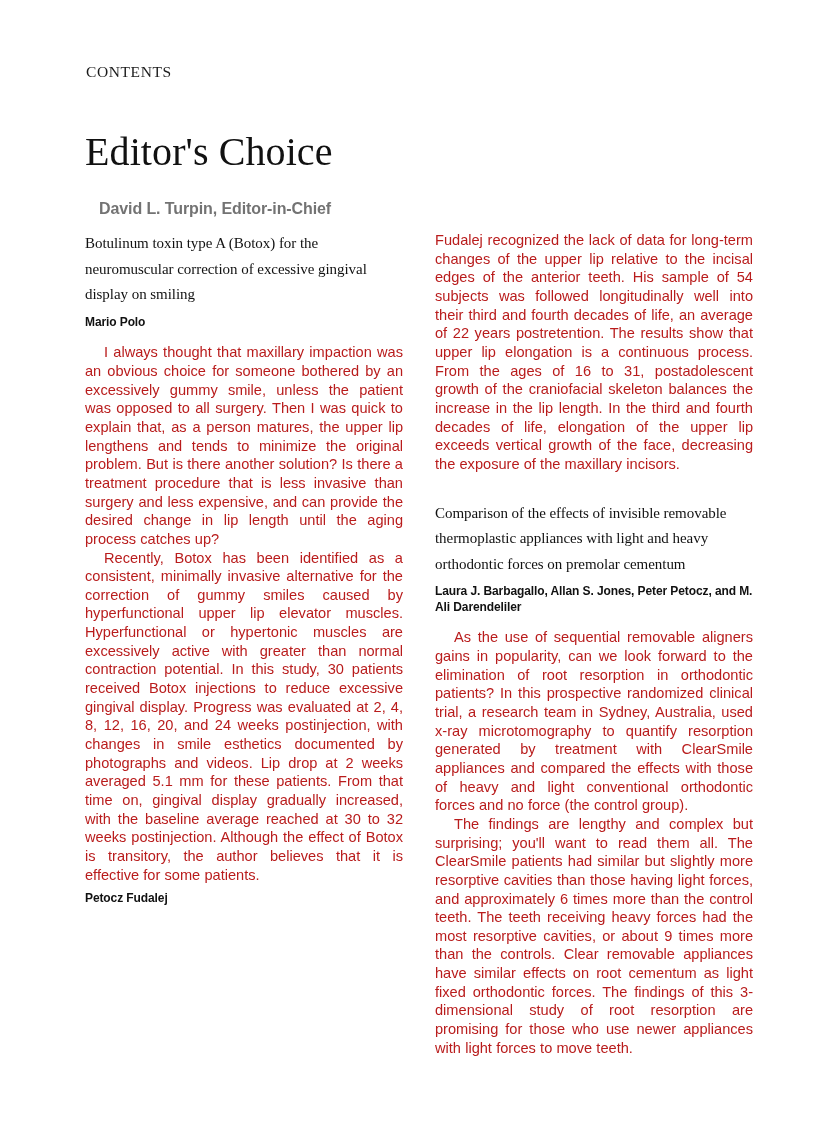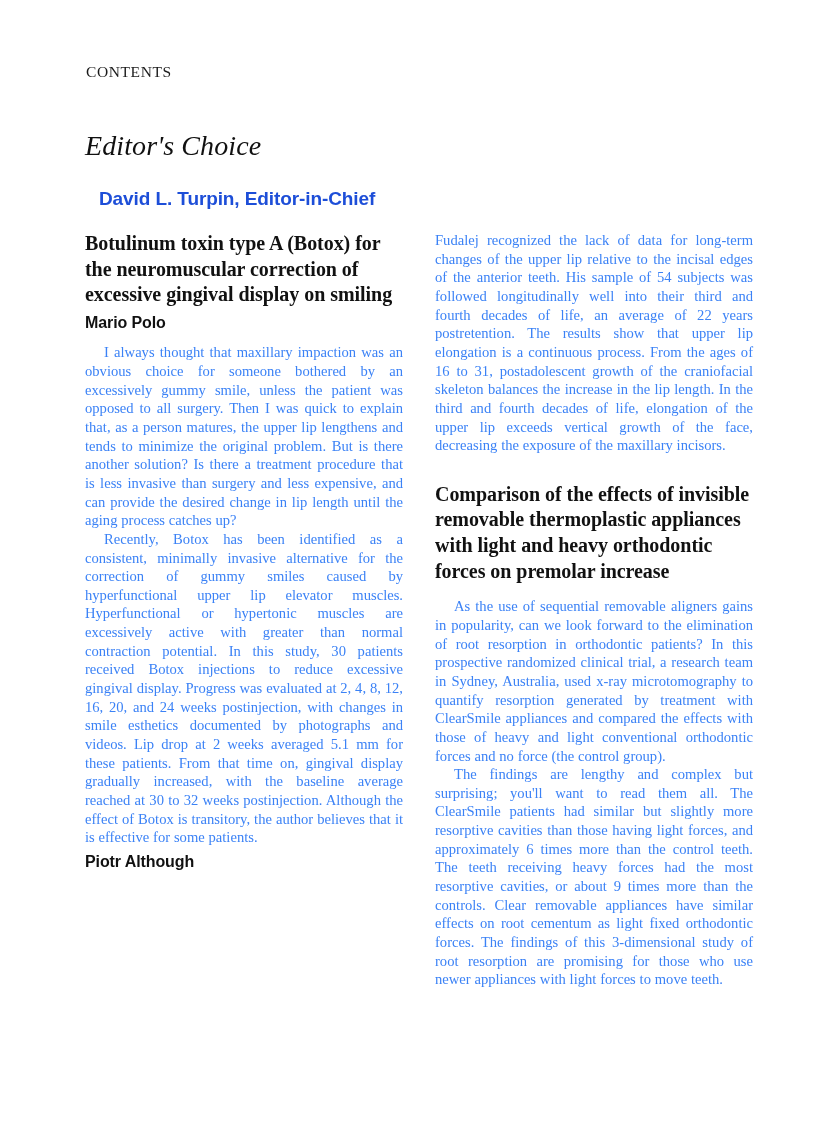--- a/index.html
+++ b/index.html
@@ -34,33 +34,32 @@
   .contents-label {
     font-family: "Liberation Serif", serif;
     font-size: 15.5px;
     letter-spacing: 0.6px;
     color: #1a1a1a;
     line-height: 1;
     margin: 0 0 0 1px;
   }
   .main-title {
     font-family: "Liberation Serif", serif;
-    font-size: 28px;
+    font-size: 40px;
     font-weight: 400;
     color: #111111;
     margin: 52px 0 0 0;
     line-height: 1;
     letter-spacing: 0.1px;
-    font-style: italic;
   }
   .editor-line {
     font-family: "Liberation Sans", sans-serif;
-    font-size: 19px;
+    font-size: 16px;
     font-weight: bold;
-    color: #1d4ed8;
+    color: #737373;
     margin: 28px 0 0 1px;
     letter-spacing: -0.1px;
     padding-left: 13px;
   }
 
   
   .columns {
     position: absolute;
     top: 167px;
     left: 0;
@@ -71,44 +70,44 @@
     position: absolute;
     top: 0;
     width: 318px;
     height: 843px;
   }
   .col-left  { left: 0; }
   .col-right { left: 350px; }
 
   .art-title {
     font-family: "Liberation Serif", serif;
-    font-size: 20px;
-    font-weight: 700;
+    font-size: 15px;
+    font-weight: 400;
     line-height: 25.6px;
     color: #111111;
     margin: 0;
     letter-spacing: -0.05px;
   }
   .art-authors {
     font-family: "Liberation Sans", sans-serif;
-    font-size: 16px;
+    font-size: 12px;
     font-weight: bold;
     line-height: 15.5px;
     color: #111111;
     margin: 7px 0 0 0;
     letter-spacing: -0.1px;
   }
   p.body-par {
-    font-family: Liberation Serif, serif;
+    font-family: Liberation Sans, sans-serif;
     font-size: 14.6px;
     line-height: 18.65px;
     text-align: justify;
     text-indent: 19px;
     margin: 0;
-    color: #3b82f6;
+    color: #b91c1c;
     -webkit-hyphens: none;
     hyphens: none;
     word-spacing: 0.15px;
   }
   p.body-par + p.body-par { margin-top: 0; }
   .gap-after-authors { margin-top: 13px !important; }
   .section-gap { margin-top: 27px; }
 </style>
 </head>
 <body>
@@ -122,29 +121,30 @@
 
     <div class="columns">
 
       <div class="col col-left">
 
         <h2 class="art-title">Botulinum toxin type A (Botox) for the neuromuscular correction of excessive gingival display on smiling</h2>
         <div class="art-authors">Mario Polo</div>
         <p class="body-par gap-after-authors">I always thought that maxillary impaction was an obvious choice for someone bothered by an excessively gummy smile, unless the patient was opposed to all surgery. Then I was quick to explain that, as a person matures, the upper lip lengthens and tends to minimize the original problem. But is there another solution? Is there a treatment procedure that is less invasive than surgery and less expensive, and can provide the desired change in lip length until the aging process catches up?</p>
         <p class="body-par">Recently, Botox has been identified as a consistent, minimally invasive alternative for the correction of gummy smiles caused by hyperfunctional upper lip elevator muscles. Hyperfunctional or hypertonic muscles are excessively active with greater than normal contraction potential. In this study, 30 patients received Botox injections to reduce excessive gingival display. Progress was evaluated at 2, 4, 8, 12, 16, 20, and 24 weeks postinjection, with changes in smile esthetics documented by photographs and videos. Lip drop at 2 weeks averaged 5.1 mm for these patients. From that time on, gingival display gradually increased, with the baseline average reached at 30 to 32 weeks postinjection. Although the effect of Botox is transitory, the author believes that it is effective for some patients.</p>
 
-        <div class="art-authors">Piotr Although</div>
+        <div class="art-authors">Petocz Fudalej</div>
 
       </div>
 
       <div class="col col-right">
 
         <p class="body-par" style="text-indent:0">Fudalej recognized the lack of data for long-term changes of the upper lip relative to the incisal edges of the anterior teeth. His sample of 54 subjects was followed longitudinally well into their third and fourth decades of life, an average of 22 years postretention. The results show that upper lip elongation is a continuous process. From the ages of 16 to 31, postadolescent growth of the craniofacial skeleton balances the increase in the lip length. In the third and fourth decades of life, elongation of the upper lip exceeds vertical growth of the face, decreasing the exposure of the maxillary incisors.</p>
 
-        <h2 class="art-title section-gap">Comparison of the effects of invisible removable thermoplastic appliances with light and heavy orthodontic forces on premolar increase</h2>
+        <h2 class="art-title section-gap">Comparison of the effects of invisible removable thermoplastic appliances with light and heavy orthodontic forces on premolar cementum</h2>
+        <div class="art-authors">Laura J. Barbagallo, Allan S. Jones, Peter Petocz, and M. Ali Darendeliler</div>
         <p class="body-par gap-after-authors">As the use of sequential removable aligners gains in popularity, can we look forward to the elimination of root resorption in orthodontic patients? In this prospective randomized clinical trial, a research team in Sydney, Australia, used x-ray microtomography to quantify resorption generated by treatment with ClearSmile appliances and compared the effects with those of heavy and light conventional orthodontic forces and no force (the control group).</p>
         <p class="body-par">The findings are lengthy and complex but surprising; you'll want to read them all. The ClearSmile patients had similar but slightly more resorptive cavities than those having light forces, and approximately 6 times more than the control teeth. The teeth receiving heavy forces had the most resorptive cavities, or about 9 times more than the controls. Clear removable appliances have similar effects on root cementum as light fixed orthodontic forces. The findings of this 3-dimensional study of root resorption are promising for those who use newer appliances with light forces to move teeth.</p>
 
       </div>
 
     </div>
   </div>
 </div>
 
 </body></html>

